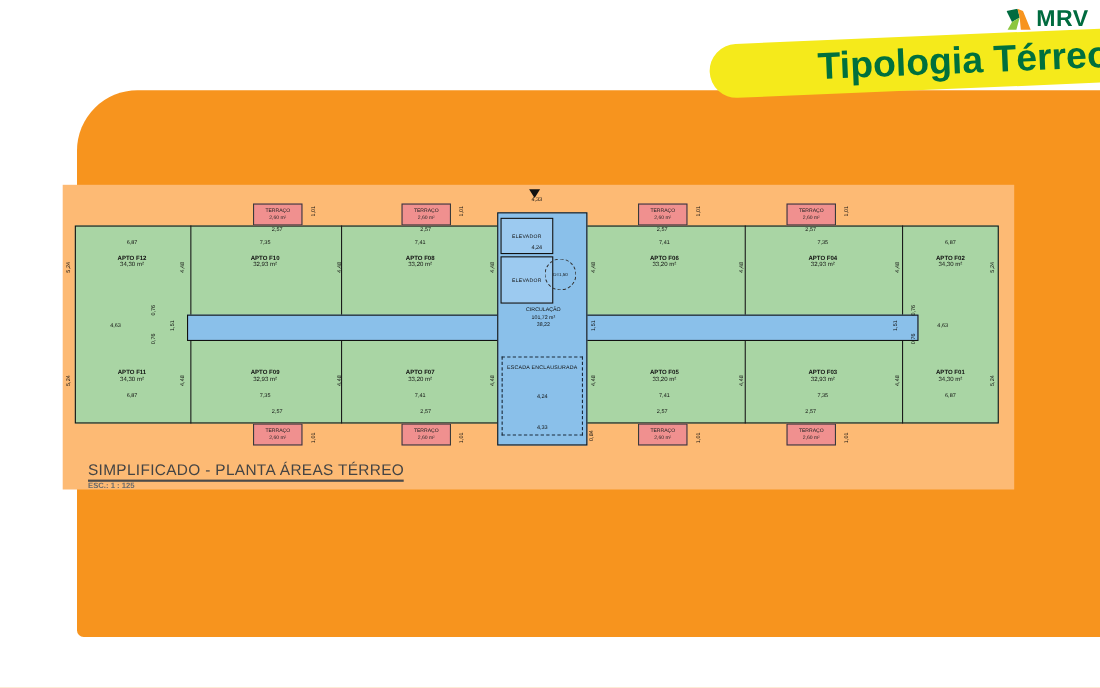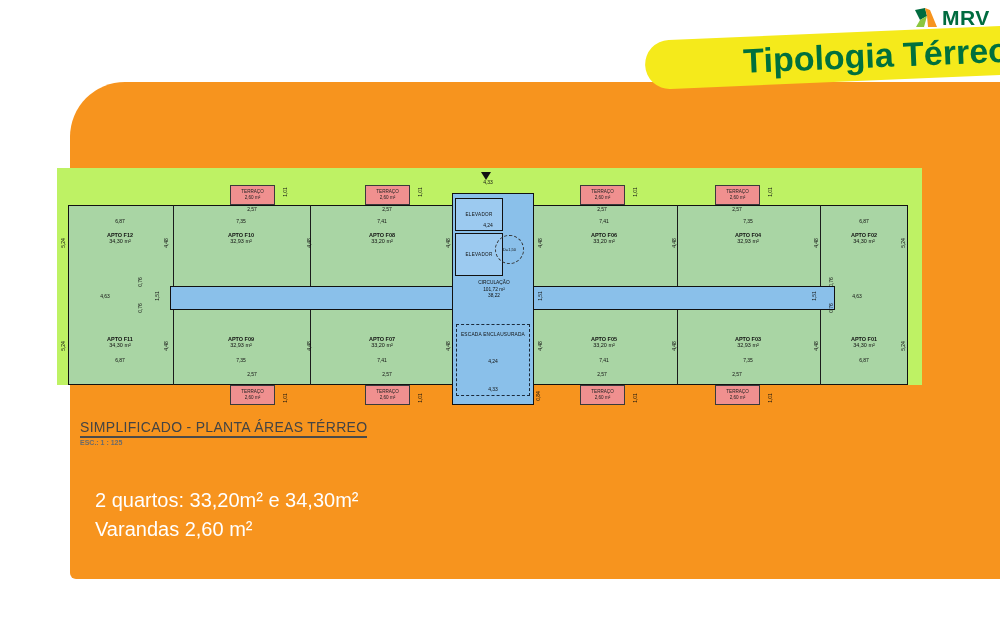--- a/index.html
+++ b/index.html
@@ -7,21 +7,21 @@
   .stage{position:relative;width:1000px;height:625px;background:#ffffff;overflow:hidden;
          font-family:"Liberation Sans",sans-serif}
   .card{position:absolute;left:70px;top:82px;width:930px;height:497px;background:#F7941E;
         border-radius:55px 0 0 6px;z-index:1}
   .banner{position:absolute;left:645px;top:33px;width:380px;height:49px;background:#F5EA1B;
           border-radius:26px 0 0 26px;transform:rotate(-2.4deg);display:flex;align-items:center;
           justify-content:flex-end;padding-right:16px;z-index:3}
   .banner-text{font-size:34px;font-weight:700;color:#00703D;white-space:nowrap}
   .logo{position:absolute;left:915px;top:6px;display:flex;align-items:center;gap:3px;z-index:4}
   .logo-text{font-size:21px;font-weight:700;color:#006B3F;letter-spacing:.5px}
-  .panel{position:absolute;left:57px;top:168px;width:865px;height:217px;background:#bef264;z-index:2}
+  .panel{position:absolute;left:57px;top:168px;width:865px;height:277px;background:#fdba74;z-index:2}
   .slab{position:absolute;left:11px;top:37px;width:840px;height:180px;background:#A9D5A4;
         border:1.5px solid #111}
   .line-v{position:absolute;top:37px;height:180px;width:1px;background:#1b1b1b}
   .corridor{position:absolute;left:113px;top:118px;width:665px;height:24px;background:#8AC0EA;
             border:1.5px solid #111}
   .core{position:absolute;left:395px;top:25px;width:82px;height:212px;background:#8AC0EA;
         border:1.5px solid #111}
   .elev{position:absolute;background:#9CCAF0;border:1px solid #111;display:flex;align-items:center;
         justify-content:center;font-size:4.6px;color:#111;letter-spacing:.3px}
   .elev1{left:398px;top:30px;width:48px;height:33px}
@@ -232,17 +232,13 @@
         <div class="dim" style="left: 436px; top: 193px;">4,24</div>
         <div class="dim" style="left: 431px; top: 14px;">4,33</div>
         <div class="dim" style="left: 436px; top: 221px;">4,33</div>
         <div class="dim" style="left: 481px; top: 228px; transform: translate(-50%, -50%) rotate(-90deg);">0,84</div>
       </div>
 
     <div class="caption">SIMPLIFICADO - PLANTA ÁREAS TÉRREO</div>
     <div class="scale">ESC.: 1 : 125</div>
   </div>
 
-  <div class="footer">
-    <div>2 quartos: 33,20m² e 34,30m²</div>
-    <div>Varandas 2,60 m²</div>
-  </div>
 </div>
 
 </body></html>

